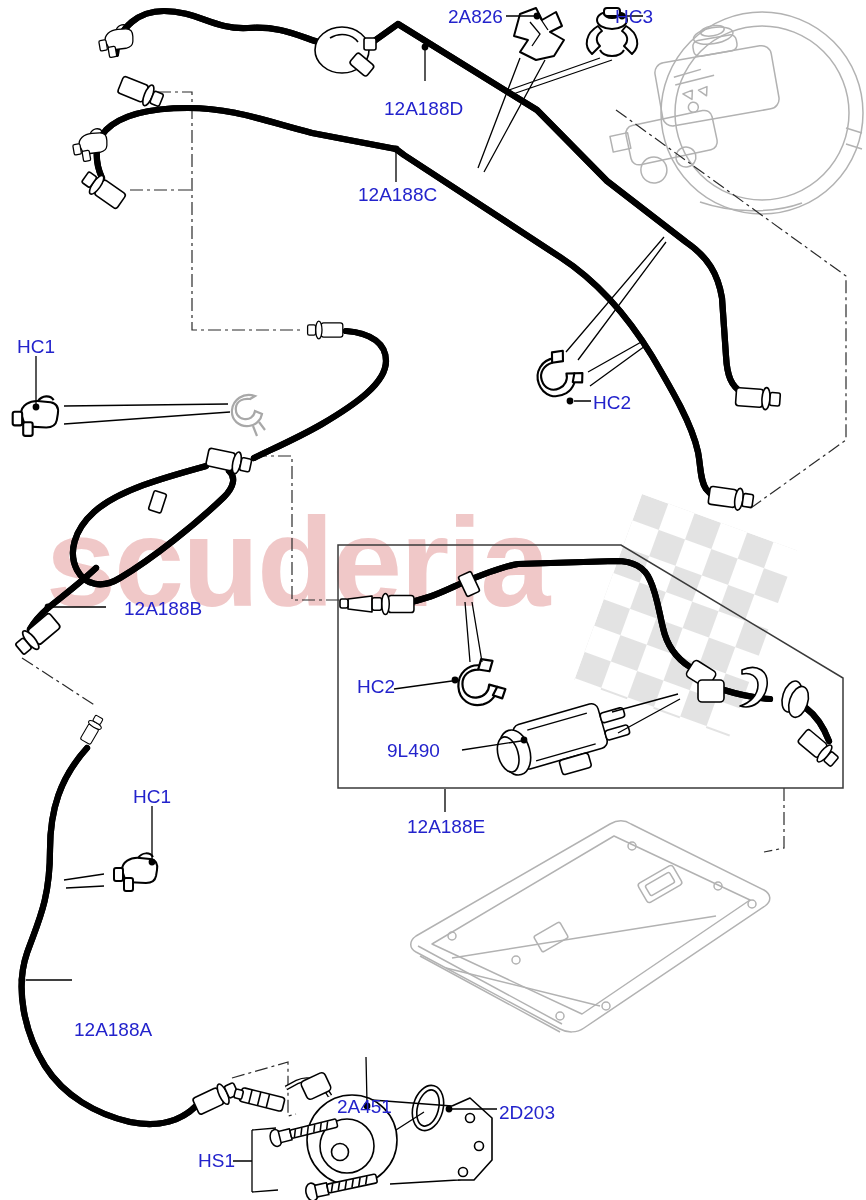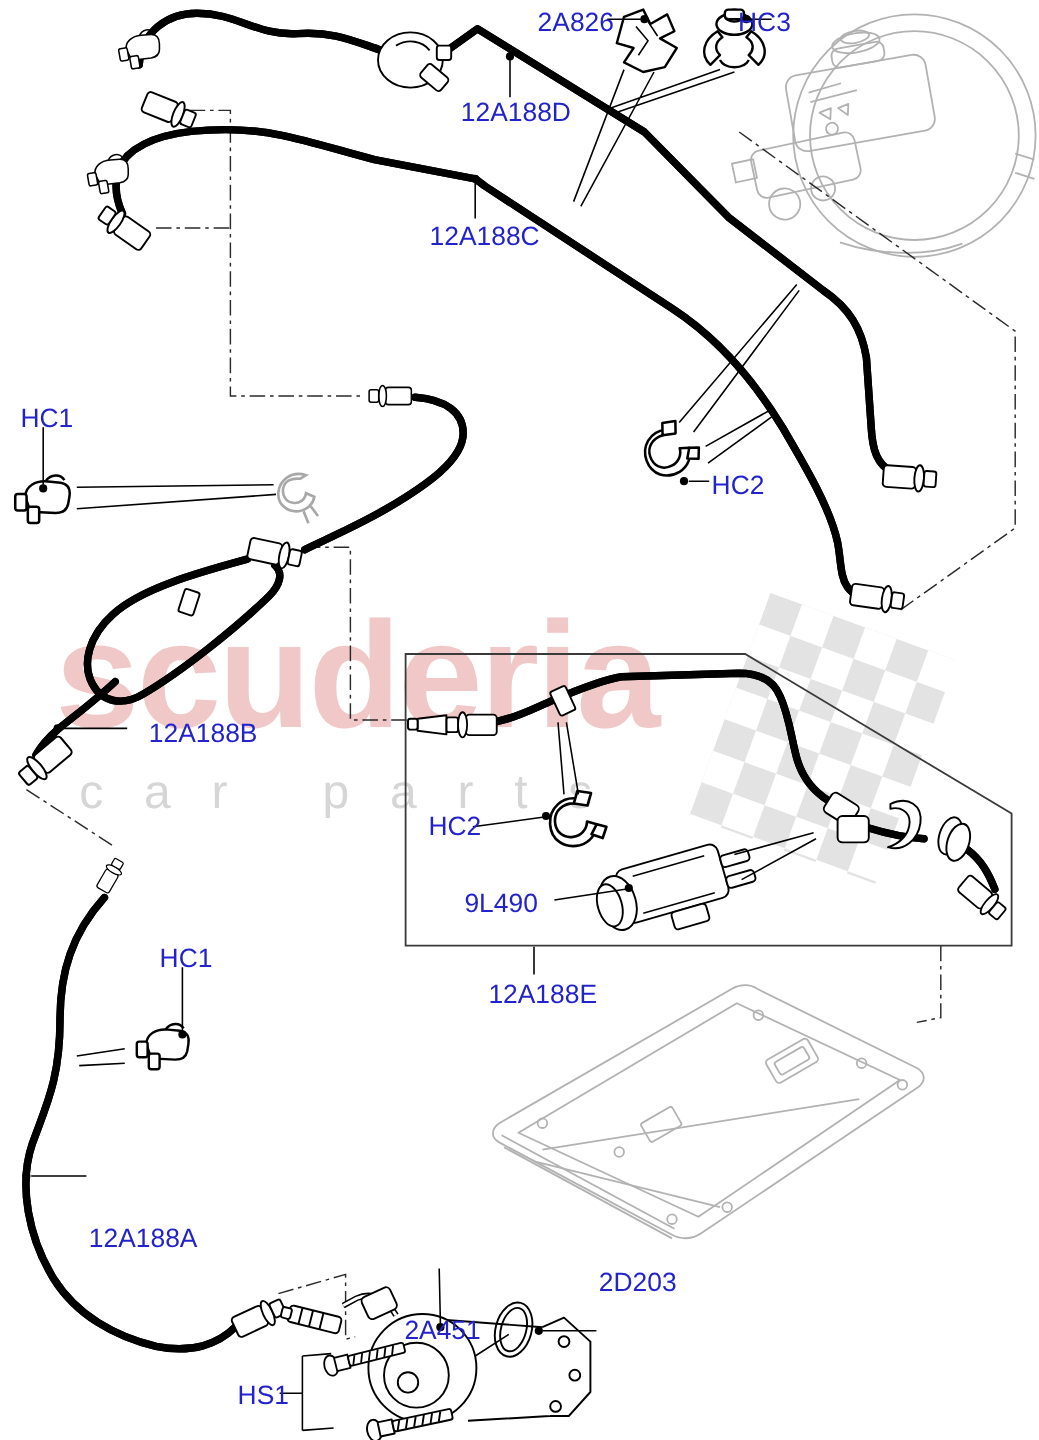--- a/index.html
+++ b/index.html
@@ -3,39 +3,38 @@
 <meta charset="utf-8">
 <style>
   html,body{margin:0;padding:0;background:#fff;}
   #stage{position:relative;width:866px;height:1200px;background:var(--background,#fff);overflow:hidden;
          font-family:"Liberation Sans",sans-serif;}
   .wm-brand{position:absolute;left:46px;top:500px;font-size:126px;font-weight:bold;line-height:1;
             letter-spacing:-2px;color:var(--watermark-pink,#f0c8c8);white-space:nowrap;}
   .wm-tag{position:absolute;left:66px;top:638px;font-size:40px;letter-spacing:34px;
           color:var(--watermark-gray,#d6d6d6);white-space:nowrap;}
   svg{position:absolute;left:0;top:0;}
-  .lbl{position:absolute;font-size:22px;color:var(--label-blue,#2323cc);white-space:nowrap;cursor:pointer;}
+  .lbl{position:absolute;font-size:19px;color:var(--label-blue,#2323cc);white-space:nowrap;cursor:pointer;}
   
   .tubeO{fill:none;stroke:var(--line-black,#000);stroke-width:6.2;stroke-linecap:round;stroke-linejoin:round;}
   .tubeI{fill:none;stroke:#fff;stroke-width:3.2;stroke-linecap:round;stroke-linejoin:round;}
   .thin{fill:none;stroke:var(--line-black,#000);stroke-width:1.3;}
   .part{fill:#fff;stroke:var(--line-black,#000);stroke-width:1.6;stroke-linejoin:round;}
   .partbold{fill:#fff;stroke:var(--line-black,#000);stroke-width:2;stroke-linejoin:round;}
   .ref{fill:none;stroke:var(--reference-gray,#b2b2b2);stroke-width:1.5;stroke-linejoin:round;}
   .phantom{fill:none;stroke:#2a2a2a;stroke-width:1.2;stroke-dasharray:13 4 3 4;}
   .boxline{fill:none;stroke:#3a3a3a;stroke-width:1.5;}
   .dot{fill:var(--line-black,#000);}
 </style>
 </head>
 <body>
 
 <div id="stage">
 
   <div class="wm-brand">scuderia</div>
-  <div class="wm-tag">car parts</div>
 
   <svg width="866" height="1200" viewBox="0 0 866 1200">
     <defs>
       <pattern id="chk" width="56" height="56" patternUnits="userSpaceOnUse">
         <rect width="28" height="28" fill="#c6c6c6"></rect>
         <rect x="28" y="28" width="28" height="28" fill="#c6c6c6"></rect>
       </pattern>
       <g id="qc">
         <rect x="-21" y="-9" width="27" height="18" rx="3"></rect>
         <ellipse cx="9" cy="0" rx="4" ry="11"></ellipse>
@@ -297,26 +296,26 @@
       <circle class="dot" cx="524" cy="740" r="3.4"></circle>
       <circle class="dot" cx="152" cy="862" r="3.4"></circle>
       <circle class="dot" cx="22" cy="980" r="3.4"></circle>
       <circle class="dot" cx="367" cy="1106" r="3.4"></circle>
       <circle class="dot" cx="449" cy="1109" r="3.4"></circle>
     </g>
   </svg>
 
   <div class="lbl" style="left:448px;top:6px">2A826</div>
   <div class="lbl" style="left:615px;top:6px">HC3</div>
-  <div class="lbl" style="left:384px;top:81px">12A188D</div>
+  <div class="lbl" style="left:384px;top:98px">12A188D</div>
   <div class="lbl" style="left:358px;top:184px">12A188C</div>
   <div class="lbl" style="left:17px;top:336px">HC1</div>
   <div class="lbl" style="left:593px;top:392px">HC2</div>
   <div class="lbl" style="left:124px;top:598px">12A188B</div>
   <div class="lbl" style="left:357px;top:676px">HC2</div>
   <div class="lbl" style="left:387px;top:740px">9L490</div>
   <div class="lbl" style="left:407px;top:816px">12A188E</div>
   <div class="lbl" style="left:133px;top:786px">HC1</div>
   <div class="lbl" style="left:74px;top:1019px">12A188A</div>
   <div class="lbl" style="left:337px;top:1096px">2A451</div>
-  <div class="lbl" style="left:499px;top:1056px">2D203</div>
+  <div class="lbl" style="left:499px;top:1102px">2D203</div>
   <div class="lbl" style="left:198px;top:1150px">HS1</div>
 </div>
 
 </body></html>

